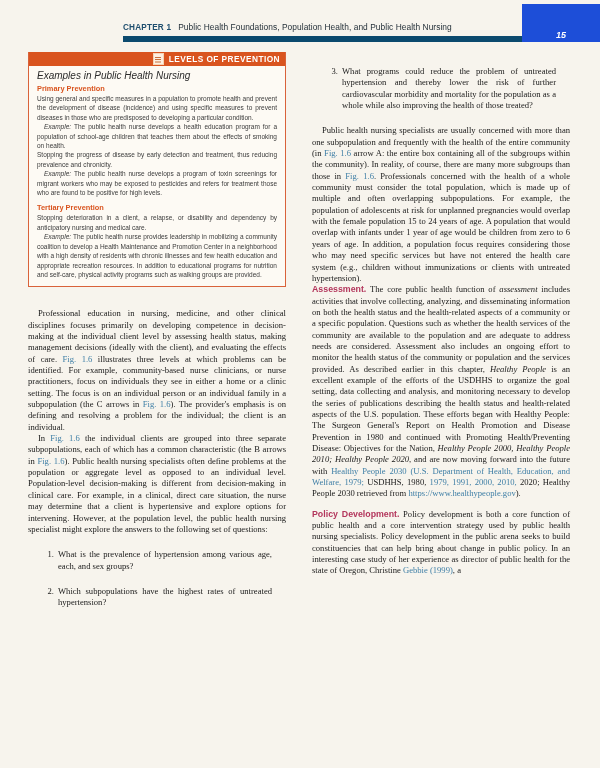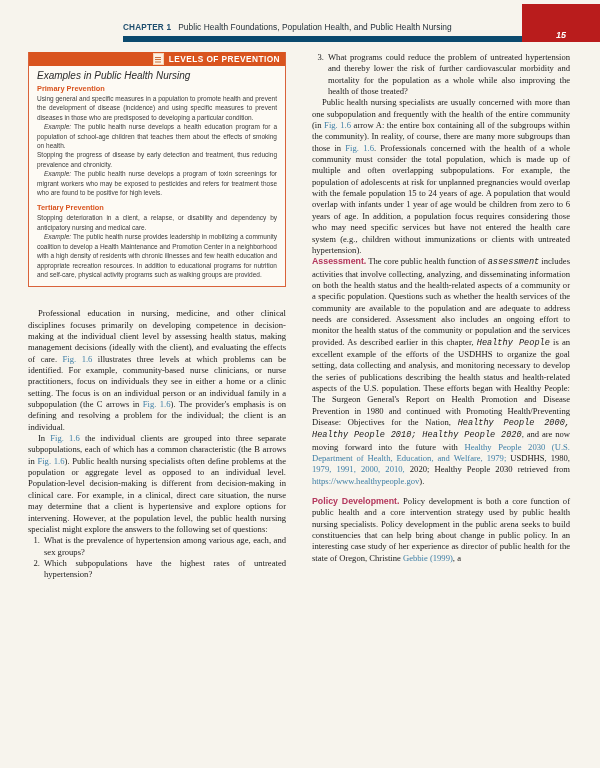--- a/index.html
+++ b/index.html
@@ -45,21 +45,21 @@
     font-family: "Liberation Sans", sans-serif;
     font-size: 8.4px;
     color: #25313a;
     margin-left: 7px;
     letter-spacing: 0.05px;
   }
   .rh-pagebox {
     flex: 0 0 78px;
     width: 78px;
     height: 38px;
-    background: #b91c1c;
+    background: #1d4ed8;
     position: relative;
     margin-top: -20px;
     font-style: italic;
   }
   .rh-pagenum {
     position: absolute;
     bottom: 2px;
     left: 0;
     right: 0;
     text-align: center;
@@ -161,32 +161,32 @@
   p.body {
     font-size: 8.6px;
     line-height: 11.35px;
     text-align: justify;
     margin: 0;
     text-indent: 10px;
     hyphens: none;
   }
   p.body.noindent { text-indent: 0; }
   .ref { color: #3f7fa6; }
-  .italic { font-style: italic; font-family: Liberation Mono, monospace; }
+  .italic { font-style: italic; }
 
   ol.qlist {
     margin: 0;
     padding: 0 0 0 14px;
     list-style: decimal;
     font-size: 8.6px;
     line-height: 11.35px;
   }
   ol.qlist li {
     text-align: justify;
-    margin: 0;
+    margin: 14px;
     padding-left: 2px;
   }
 
   h2.sec {
     font-family: "Liberation Sans", sans-serif;
     font-weight: bold;
     font-size: 11px;
     line-height: 13.2px;
     color: #17604f;
     margin: 11px 0 3px 0;

